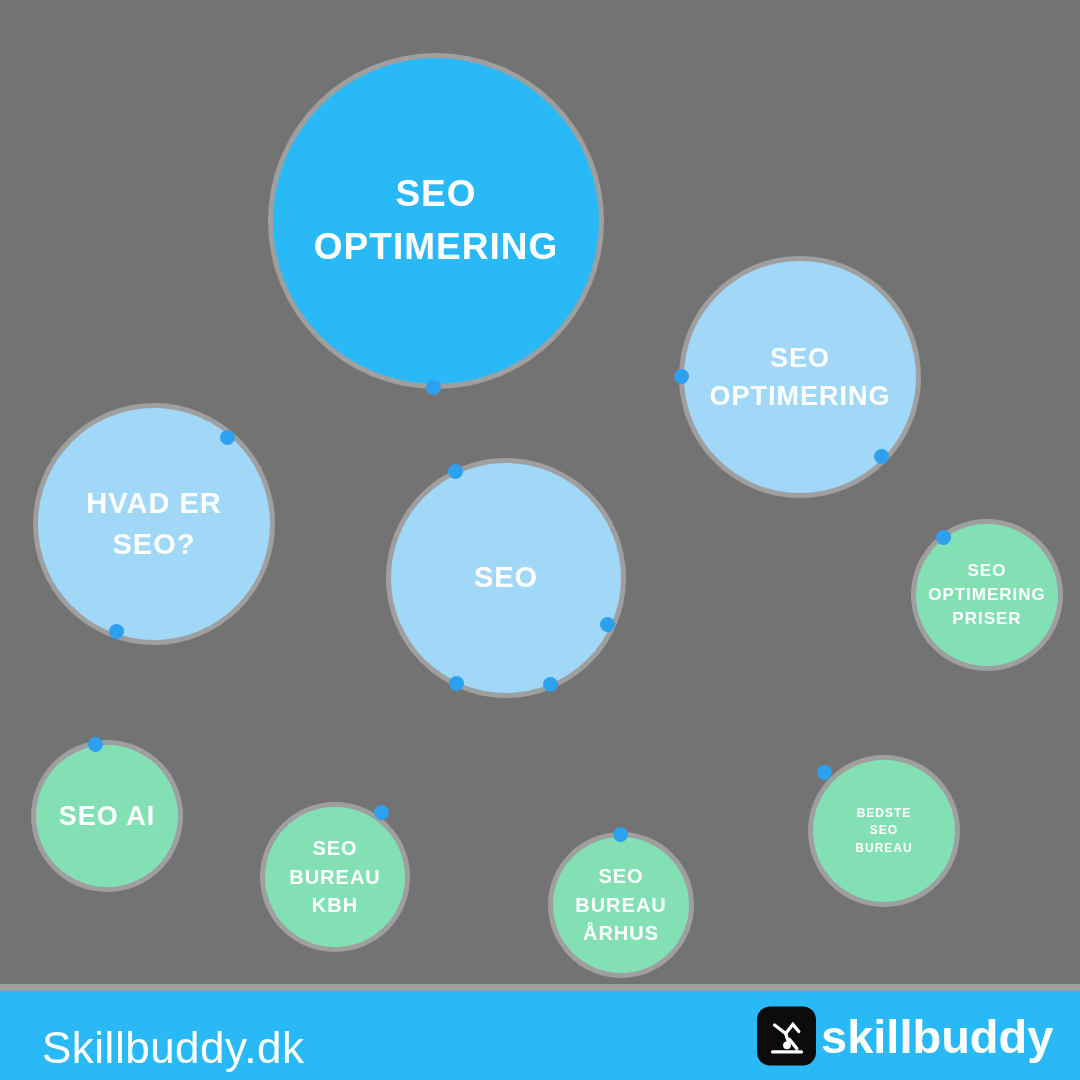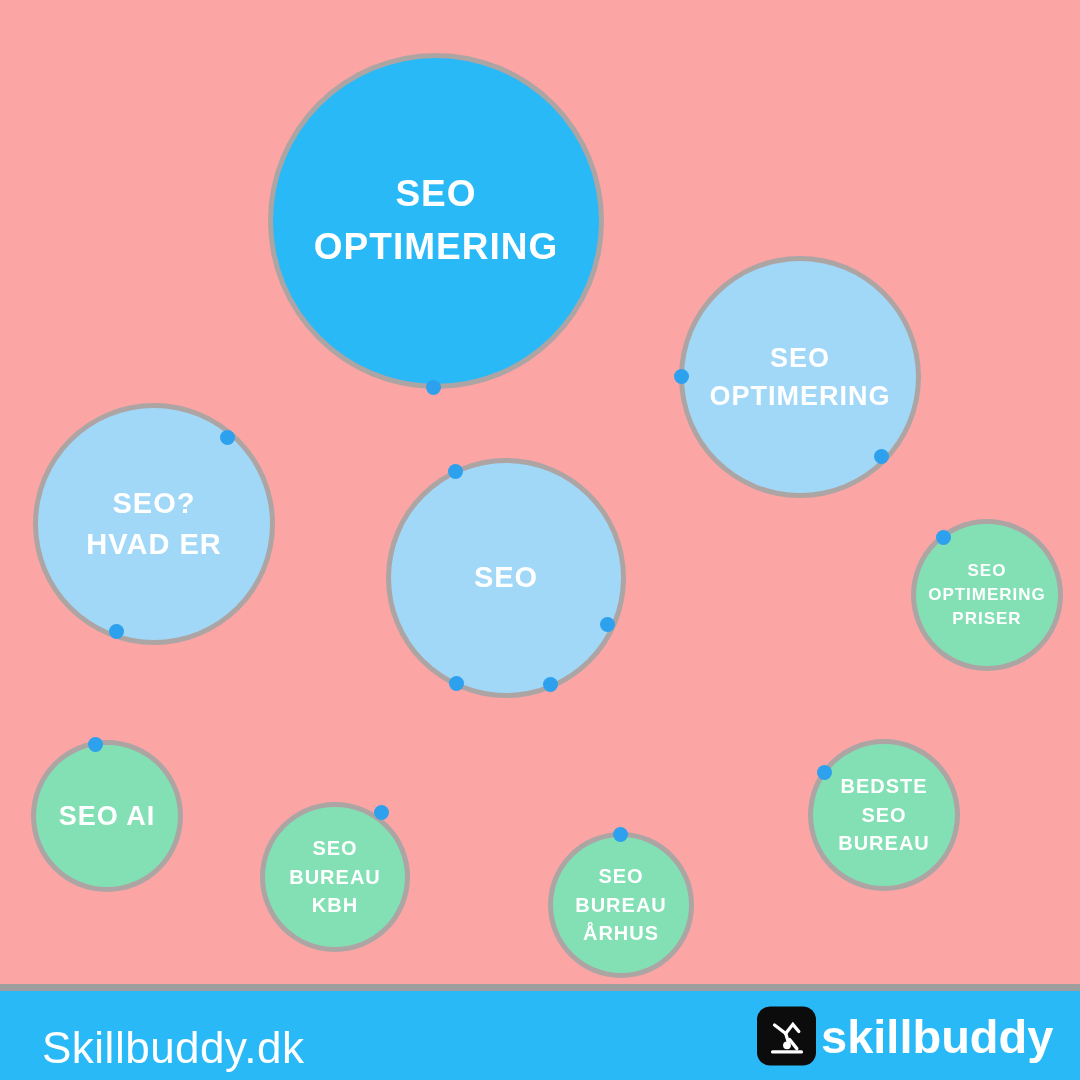--- a/index.html
+++ b/index.html
@@ -81,40 +81,40 @@
   }
   .brand-text{
     font-size:47px;
     font-weight:700;
     color:#ffffff;
   }
 </style>
 </head>
 <body>
 
-<div class="board" style="background: #fca5a5;">
+<div class="board" style="background: #737373;">
     <div class="bubble" style="left: 273px; top: 58px; height: 326px; width: 326px; background: rgb(41, 185, 247); font-size: 37px;">
       <div class="bubble-label">
         <div>SEO</div>
         <div>OPTIMERING</div>
       </div>
     </div>
     <span class="dot" style="left: 425.5px; top: 379.5px; background: rgb(45, 160, 238);"></span>
     <div class="bubble" style="left: 684px; top: 261px; height: 232px; width: 232px; background: rgb(162, 216, 247); font-size: 27px;">
       <div class="bubble-label">
         <div>SEO</div>
         <div>OPTIMERING</div>
       </div>
     </div>
     <span class="dot" style="left: 673.5px; top: 368.5px; background: rgb(45, 160, 238);"></span>
     <span class="dot" style="left: 873.5px; top: 448.5px; background: rgb(45, 160, 238);"></span>
     <div class="bubble" style="left: 38px; top: 408px; height: 232px; width: 232px; background: rgb(162, 216, 247); font-size: 29px;">
       <div class="bubble-label">
+        <div>HVAD ER</div>
         <div>SEO?</div>
-        <div>HVAD ER</div>
       </div>
     </div>
     <span class="dot" style="left: 219.5px; top: 429.5px; background: rgb(45, 160, 238);"></span>
     <span class="dot" style="left: 108.5px; top: 623.5px; background: rgb(45, 160, 238);"></span>
     <div class="bubble" style="left: 391px; top: 463px; height: 230px; width: 230px; background: rgb(162, 216, 247); font-size: 29px;">
       <div class="bubble-label">
         <div>SEO</div>
       </div>
     </div>
     <span class="dot" style="left: 447.5px; top: 463.5px; background: rgb(45, 160, 238);"></span>
@@ -144,21 +144,21 @@
     </div>
     <span class="dot" style="left: 373.5px; top: 804.5px; background: rgb(45, 160, 238);"></span>
     <div class="bubble" style="left: 553px; top: 837px; height: 136px; width: 136px; background: rgb(130, 224, 180); font-size: 20px;">
       <div class="bubble-label">
         <div>SEO</div>
         <div>BUREAU</div>
         <div>ÅRHUS</div>
       </div>
     </div>
     <span class="dot" style="left: 612.5px; top: 826.5px; background: rgb(45, 160, 238);"></span>
-    <div class="bubble" style="left: 813px; top: 744px; height: 142px; width: 142px; background: rgb(130, 224, 180); font-size: 20px;">
+    <div class="bubble" style="left: 813px; top: 760px; height: 142px; width: 142px; background: rgb(130, 224, 180); font-size: 12px;">
       <div class="bubble-label">
         <div>BEDSTE</div>
         <div>SEO</div>
         <div>BUREAU</div>
       </div>
     </div>
     <span class="dot" style="left: 816.5px; top: 764.5px; background: rgb(45, 160, 238);"></span>
   </div>
 
 <div class="footer">

